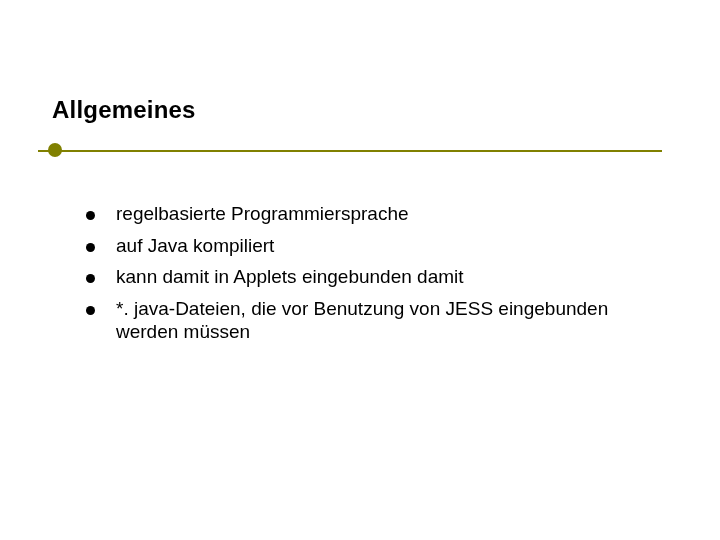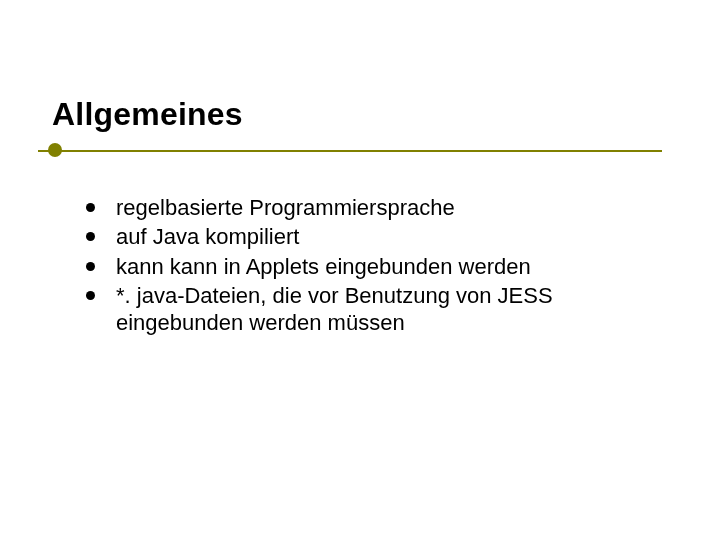--- a/index.html
+++ b/index.html
@@ -17,21 +17,21 @@
     width: 720px;
     height: 540px;
     box-sizing: border-box;
   }
   .title-area {
     position: absolute;
     left: 52px;
     top: 96px;
   }
   .title {
-    font-size: 32px;
+    font-size: 24px;
     font-weight: bold;
     letter-spacing: 0.2px;
   }
   .rule {
     position: absolute;
     left: 38px;
     top: 150px;
     width: 624px;
     height: 2px;
     background: #808000; 
@@ -52,23 +52,23 @@
     width: 590px;
   }
   ul.bullets {
     list-style: none;
     margin: 0;
     padding: 0;
   }
   ul.bullets li {
     position: relative;
     padding-left: 34px;
-    font-size: 22px;
+    font-size: 19px;
     line-height: 1.24;
-    margin: 0 0 2px 0;
+    margin: 8px 0 2px 0;
   }
   ul.bullets li::before {
     content: "";
     position: absolute;
     left: 4px;
     top: 9px;
     width: 9px;
     height: 9px;
     background: #000;
     border-radius: 50%;
@@ -81,17 +81,17 @@
   <div class="title-area">
     <div class="title">Allgemeines</div>
   </div>
   <div class="dot-on-rule"></div>
   <div class="rule"></div>
 
   <div class="content">
     <ul class="bullets">
       <li><span>regelbasierte Programmiersprache</span></li>
       <li><span>auf Java kompiliert</span></li>
-      <li><span>kann kann in Applets eingebunden werden</span></li>
+      <li><span>kann damit in Applets eingebunden damit</span></li>
       <li><span>*. java-Dateien, die vor Benutzung von JESS eingebunden werden müssen</span></li>
     </ul>
   </div>
 </div>
 
 </body></html>

